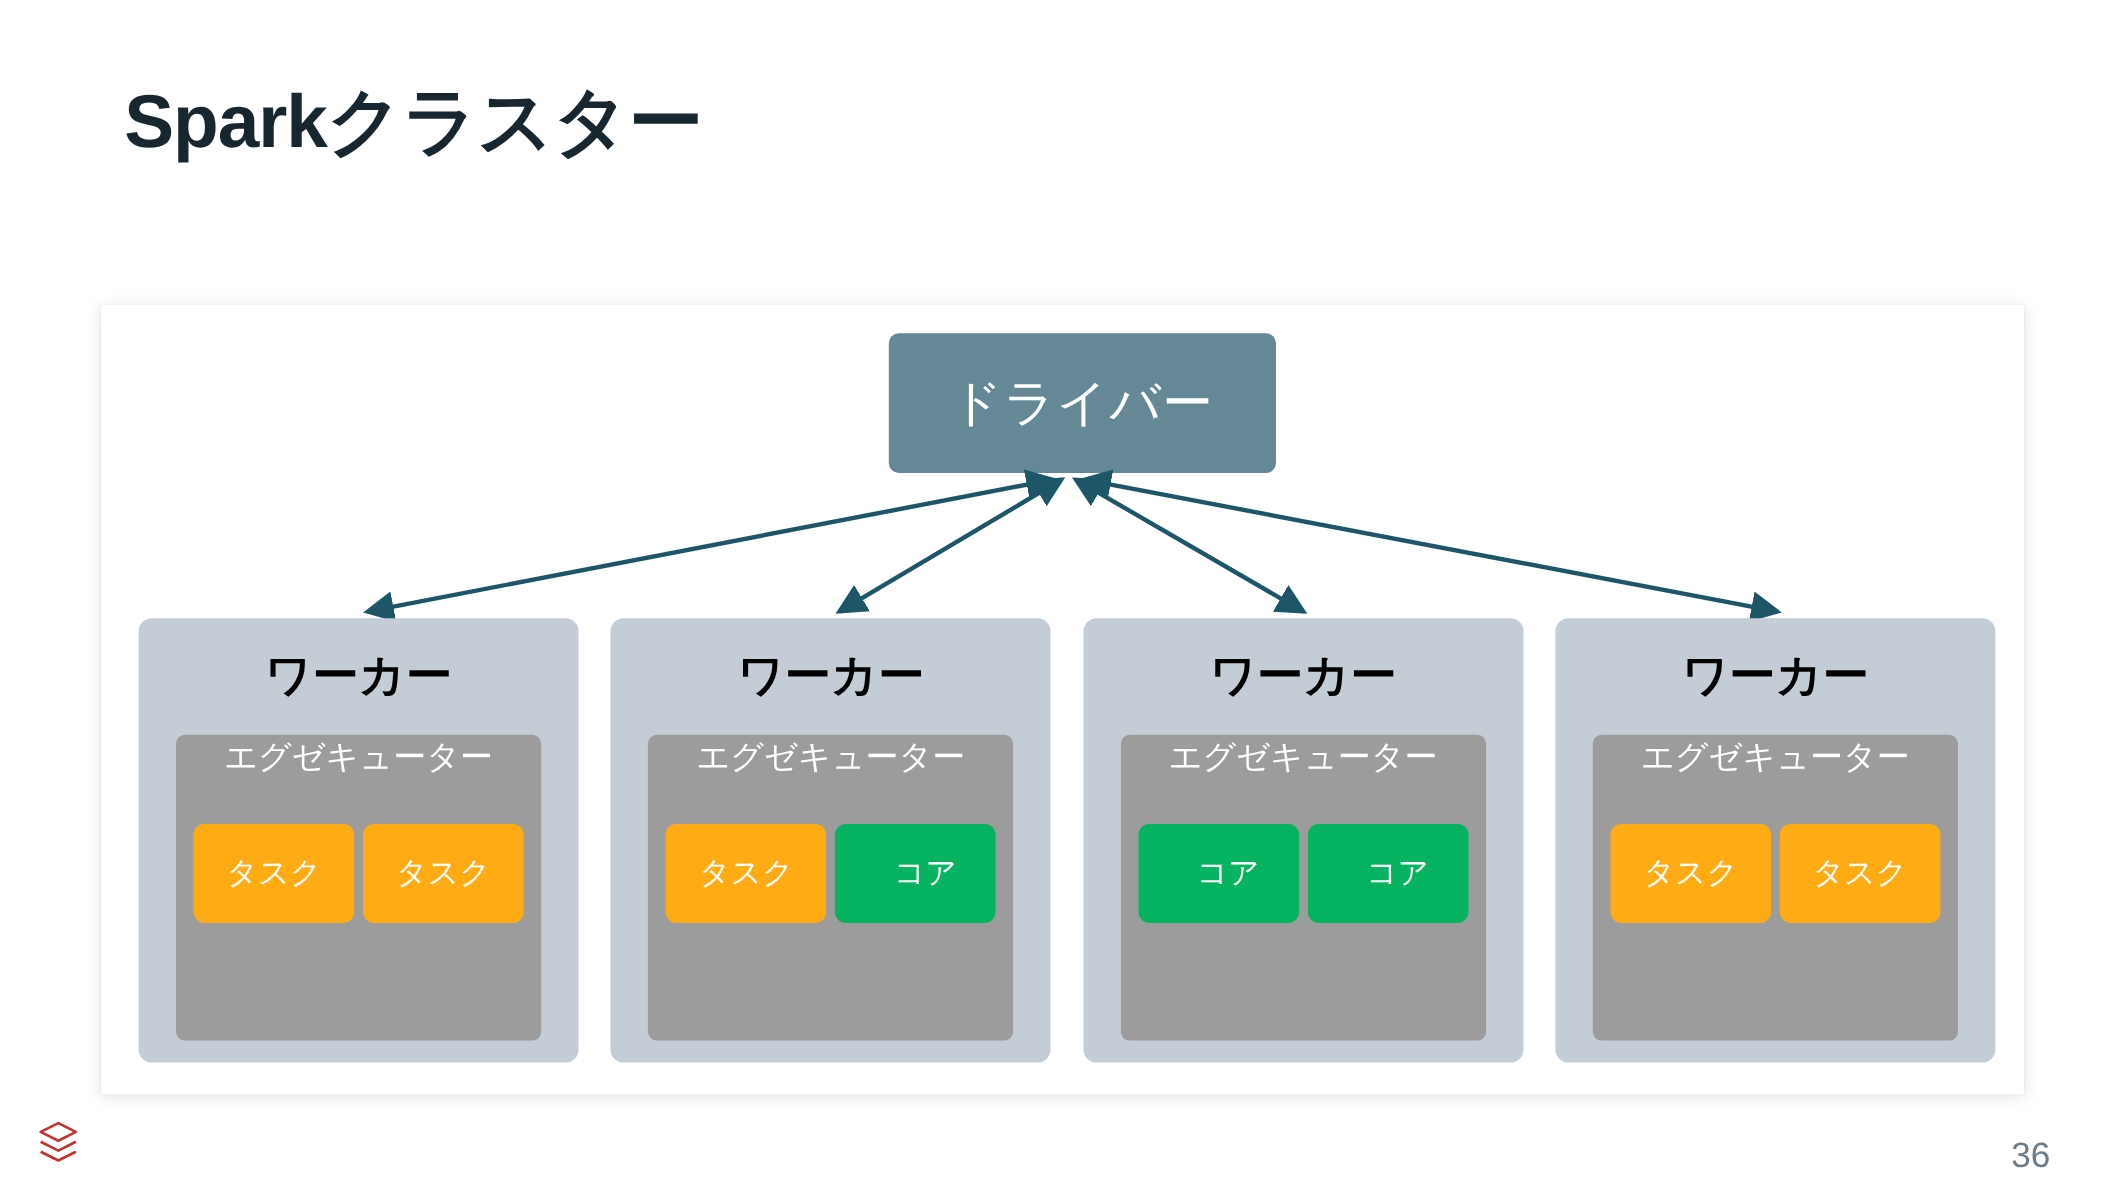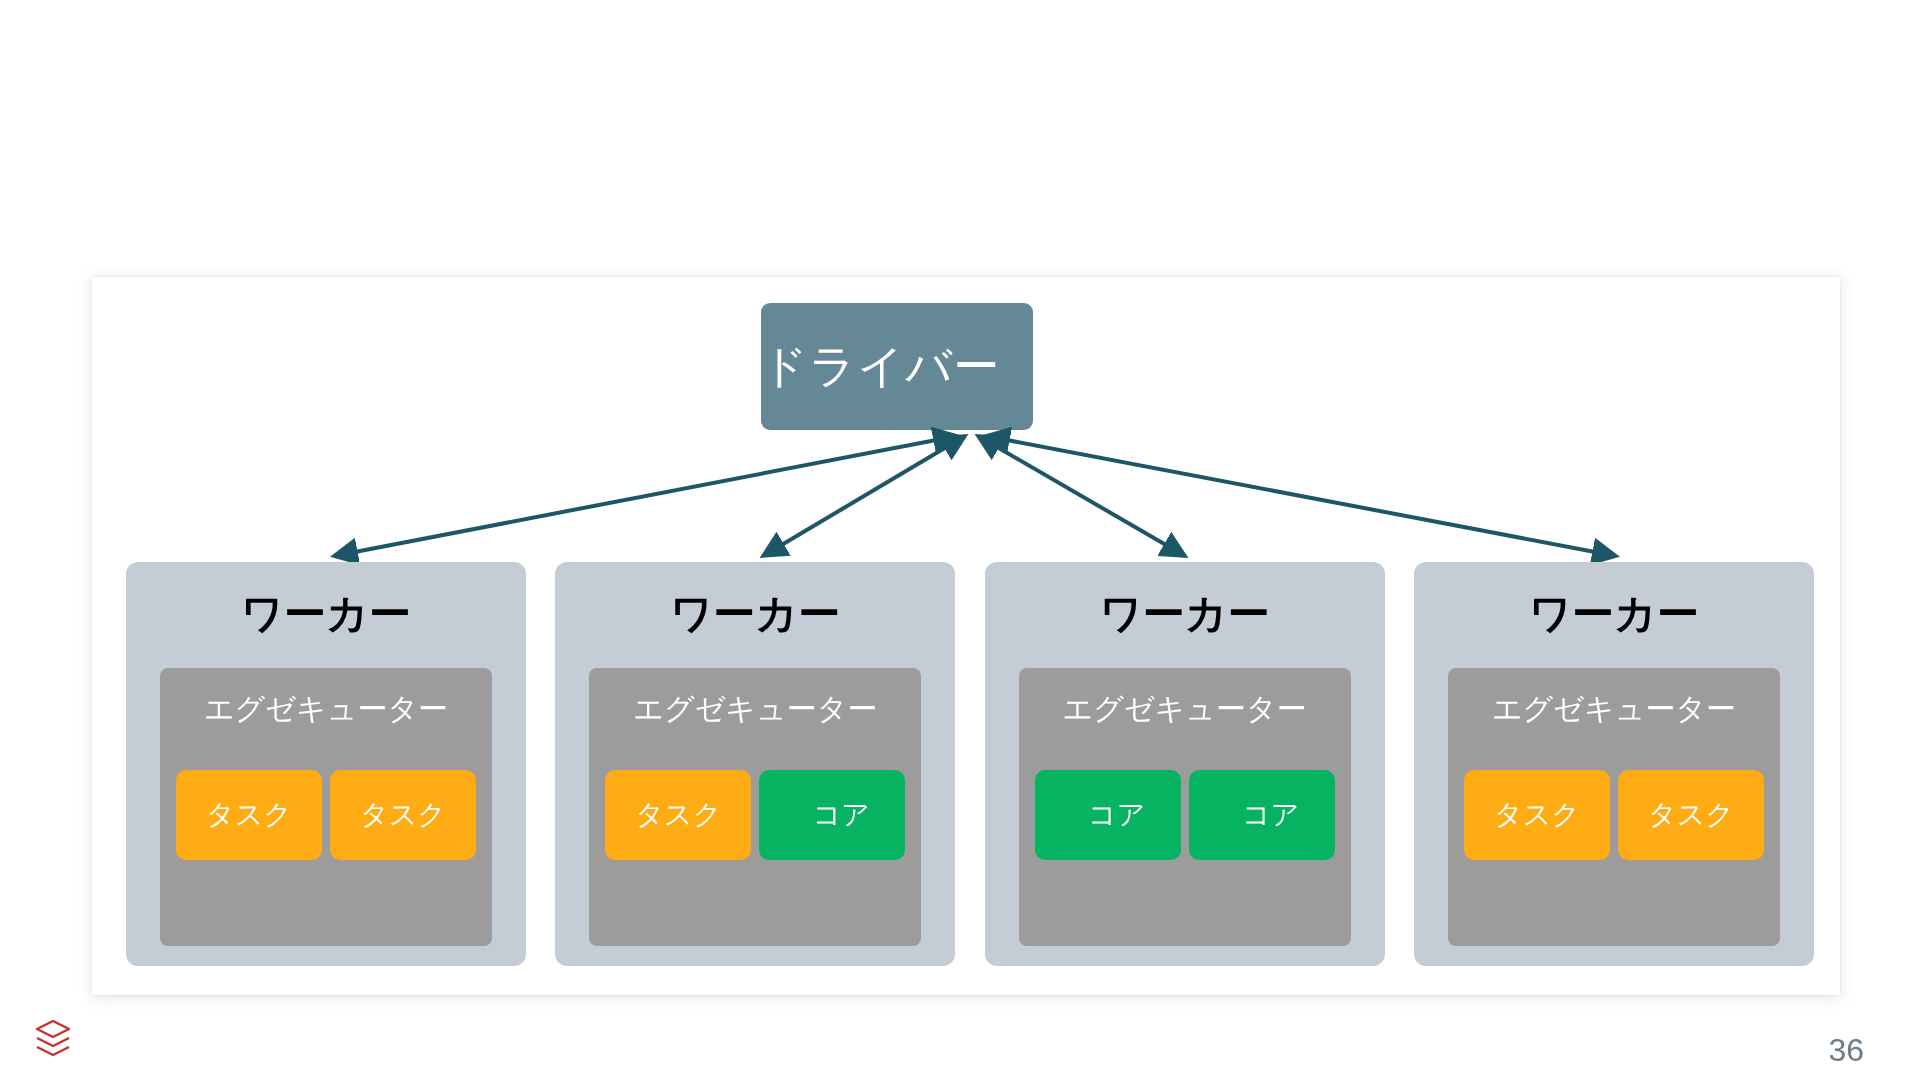--- a/index.html
+++ b/index.html
@@ -31,27 +31,27 @@
     position:absolute;
     left:92px; top:277px;
     width:1748px; height:718px;
     background:#ffffff;
     box-shadow:0 2px 14px rgba(100,110,125,0.20), 0 0 2px rgba(120,130,145,0.18);
   }
 
   
   .driver-box {
     position:absolute;
-    left:761px; top:303px;
-    width:272px; height:127px;
+    left:808px; top:303px;
+    width:352px; height:127px;
     background:#648896;
     border-radius:9px;
     display:flex;
     align-items:center;
-    justify-content:flex-start;
+    justify-content:center;
   }
   .driver-label {
     color:#ffffff;
     font-size:46px;
     letter-spacing:1px;
     font-family:"DejaVu Sans", sans-serif;
   }
 
   
   .arrow-layer {
@@ -90,21 +90,20 @@
     margin-top:26px;
     width:332px;
     height:278px;
     background:#9c9c9c;
     border-radius:8px;
     display:flex;
     flex-direction:column;
     align-items:center;
   }
   .executor-label {
-    margin-top:21px;
     font-size:30px;
     color:#ffffff;
     font-family:"DejaVu Sans", sans-serif;
     letter-spacing:0px;
   }
   .units-row {
     margin-top:40px;
     display:flex;
     gap:8px;
   }
@@ -135,20 +134,21 @@
     right:54px; top:1032px;
     font-size:32px;
     color:#6b7b87;
   }
 </style>
 </head>
 <body>
 
 <div class="slide">
 
+  <div class="slide-title">Sparkクラスター</div>
 
   <div class="diagram-card"></div>
 
   <div class="driver-box">
     <span class="driver-label">ドライバー</span>
   </div>
 
   <svg class="arrow-layer" viewBox="0 0 1918 1080">
     <defs>
       <marker id="ah" markerWidth="7" markerHeight="7" refX="6" refY="3.5" orient="auto" markerUnits="strokeWidth">

